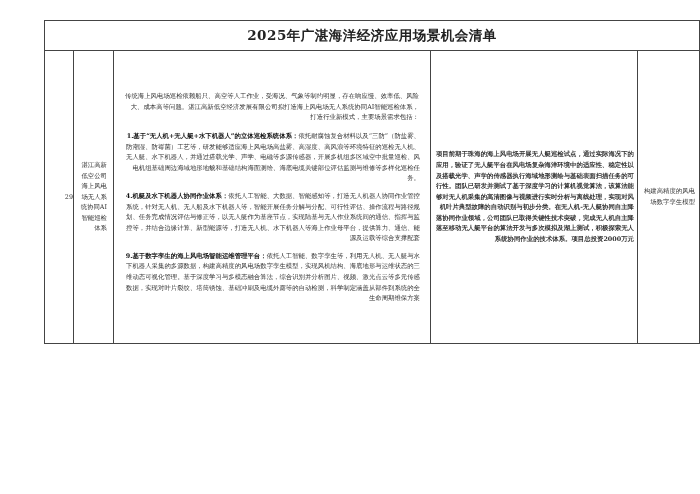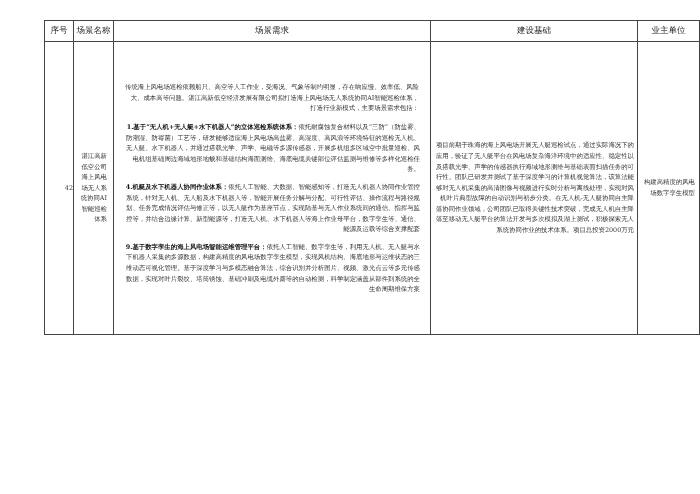--- a/index.html
+++ b/index.html
@@ -11,54 +11,50 @@
   .title-row td { height:29px; text-align:center; font-size:13.5px;
                   font-weight:bold; letter-spacing:0.5px; }
   .head-row th { height:20px; font-size:8.5px; font-weight:normal;
                  font-family:"DejaVu Sans","Liberation Sans",sans-serif;
                  text-align:center; }
   .body-row td { height:292px; vertical-align:middle; font-size:6.4px;
                  line-height:10.6px; color:#333;text-align:right; }
   .cell-no { text-align:center; font-size:7px; }
   .cell-name { padding:0 6px !important; text-align:left; }
   .cell-demand { padding:0 3px !important; text-align:justify; }
-  .cell-basis { padding:0 3px !important; text-align:justify; }
+  .cell-basis { padding:0 3px !important; text-align:justify;font-weight:bold; }
   .cell-owner { padding:0 4px !important; text-align:left; }
   .demand-para { margin:8px; }
   .demand-sec { margin:7px; }
   .demand-sec b { color:#111; }
   .page-footer { position:absolute; top:500px; left:0; width:648px;
                  text-align:center; font-size:6.5px; color:#555;font-family:Liberation Serif, serif; }
 </style>
 </head>
 <body>
 
 <table class="page-table">
   <colgroup>
     <col style="width:29px">
     <col style="width:40px">
     <col style="width:317px">
     <col style="width:207px">
     <col style="width:62px">
   </colgroup>
   <tbody>
-  <tr class="head-row">
-    <th>序号</th>
-    <th>场景名称</th>
-    <th>场景需求</th>
-    <th>建设基础</th>
-    <th>业主单位</th>
+      <tr class="title-row">
+    <td colspan="5">2025年广湛海洋经济应用场景机会清单</td>
   </tr>
   <tr class="body-row">
-    <td class="cell-no">42</td>
+    <td class="cell-no">29</td>
     <td class="cell-name">湛江高新低空公司海上风电场无人系统协同AI智能巡检体系</td>
     <td class="cell-demand">
       <p class="demand-para">传统海上风电场巡检依赖船只、高空等人工作业，受海况、气象等制约明显，存在响应慢、效率低、风险大、成本高等问题。湛江高新低空经济发展有限公司拟打造海上风电场无人系统协同AI智能巡检体系，打造行业新模式，主要场景需求包括：</p>
       <p class="demand-sec"><b>1.基于“无人机+无人艇+水下机器人”的立体巡检系统体系：</b><span>依托耐腐蚀复合材料以及“三防”（防盐雾、防潮湿、防霉菌）工艺等，研发能够适应海上风电场高盐雾、高湿度、高风浪等环境特征的巡检无人机、无人艇、水下机器人，并通过搭载光学、声学、电磁等多源传感器，开展多机组多区域空中批量巡检、风电机组基础周边海域地形地貌和基础结构海面测绘、海底电缆关键部位评估监测与维修等多样化巡检任务。</span></p>
-      <p class="demand-sec"><b>4.机艇及水下机器人协同作业体系：</b><span>依托人工智能、大数据、智能感知等，打造无人机器人协同作业管控系统，针对无人机、无人船及水下机器人等，智能开展任务分解与分配、可行性评估、操作流程与路径规划、任务完成情况评估与修正等，以无人艇作为基座节点，实现陆基与无人作业系统间的通信、指挥与监控等，并结合边缘计算、新型能源等，打造无人机、水下机器人等海上作业母平台，数字孪生等、通信、能源及运载等综合支撑配套</span></p>
+      <p class="demand-sec"><b>4.机艇及水下机器人协同作业体系：</b><span>依托人工智能、大数据、智能感知等，打造无人机器人协同作业管控系统，针对无人机、无人船及水下机器人等，智能开展任务分解与分配、可行性评估、操作流程与路径规划、任务完成情况评估与修正等，以无人艇作为基座节点，实现陆基与无人作业系统间的通信、指挥与监控等，并结合边缘计算、新型能源等，打造无人机、水下机器人等海上作业母平台，提供算力、通信、能源及运载等综合支撑配套</span></p>
       <p class="demand-sec"><b>9.基于数字孪生的海上风电场智能运维管理平台：</b><span>依托人工智能、数字孪生等，利用无人机、无人艇与水下机器人采集的多源数据，构建高精度的风电场数字孪生模型，实现风机结构、海底地形与运维状态的三维动态可视化管理。基于深度学习与多模态融合算法，综合识别并分析图片、视频、激光点云等多元传感数据，实现对叶片裂纹、塔筒锈蚀、基础冲刷及电缆外露等的自动检测，科学制定涵盖从部件到系统的全生命周期维保方案</span></p>
     </td>
     <td class="cell-basis">项目前期于珠海的海上风电场开展无人艇巡检试点，通过实际海况下的应用，验证了无人艇平台在风电场复杂海洋环境中的适应性、稳定性以及搭载光学、声学的传感器执行海域地形测绘与基础表面扫描任务的可行性。团队已研发并测试了基于深度学习的计算机视觉算法，该算法能够对无人机采集的高清图像与视频进行实时分析与离线处理，实现对风机叶片典型故障的自动识别与初步分类。在无人机-无人艇协同自主降落协同作业领域，公司团队已取得关键性技术突破，完成无人机自主降落至移动无人艇平台的算法开发与多次模拟及湖上测试，积极探索无人系统协同作业的技术体系。项目总投资2000万元</td>
     <td class="cell-owner">构建高精度的风电场数字孪生模型</td>
   </tr>
 </tbody>
   </table>
 
 <div class="page-footer">第 14 页</div>
 

